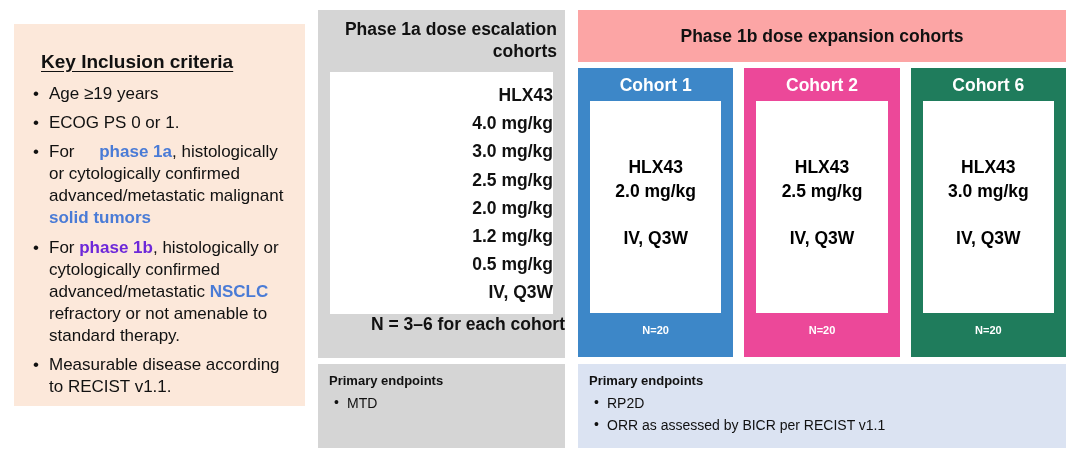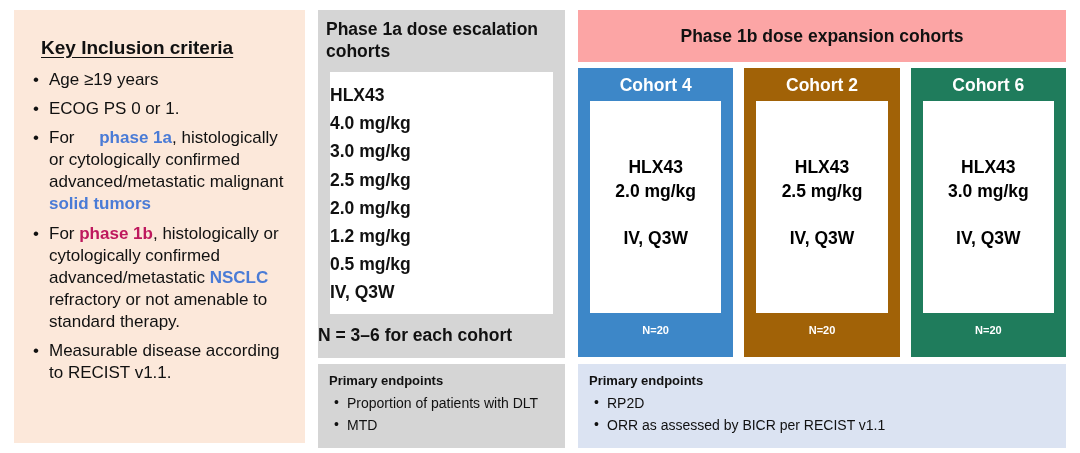--- a/index.html
+++ b/index.html
@@ -1,34 +1,34 @@
 <!DOCTYPE html>
 <html><head>
 <meta charset="utf-8">
 <style>
   html,body{margin:0;padding:0;background:#ffffff;font-family:"Liberation Sans",sans-serif;color:#111;}
   .canvas{position:relative;width:1080px;height:453px;background:#ffffff;overflow:hidden;}
 
   
-  .left-panel{position:absolute;left:14px;top:10px;width:291px;height:433px;box-sizing:border-box;
+  .left-panel{position:absolute;left:14px;top:24px;width:291px;height:382px;box-sizing:border-box;
     padding:27px 16px 0 14px;}
   .incl-title{font-size:19px;font-weight:bold;text-decoration:underline;text-underline-offset:3px;
     margin:0 0 10px 13px;}
   .incl-list{list-style:none;margin:0;padding:0;font-size:17px;line-height:1.3;}
   .incl-list li{position:relative;padding-left:21px;margin-bottom:7px;}
   .incl-list li::before{content:"\2022";position:absolute;left:5px;top:0;}
   .hl{font-weight:bold;}
 
   
-  .p1a-box{position:absolute;left:318px;top:10px;width:247px;height:348px;text-align:left;
+  .p1a-box{position:absolute;left:318px;top:10px;width:247px;height:348px;text-align:right;
     box-sizing:border-box;padding-top:9px;}
   .p1a-title{font-weight:bold;font-size:17.5px;line-height:1.23;margin:0 8px;}
   .p1a-inner{background:#ffffff;margin:10px 12px 0;height:242px;box-sizing:border-box;
     padding-top:9px;font-weight:bold;font-size:17.5px;line-height:28.2px;}
-  .p1a-n{font-weight:bold;font-size:17.5px;margin-top:11px;}
+  .p1a-n{font-weight:bold;font-size:17.5px;}
 
   
   .endpoints{box-sizing:border-box;padding:9px 10px 0 11px;}
   .p1a-endpoints{position:absolute;left:318px;top:364px;width:247px;height:84px;}
   .p1b-endpoints{position:absolute;left:578px;top:364px;width:488px;height:84px;}
   .ep-title{font-weight:bold;font-size:13px;margin:0 0 4px 0;}
   .ep-list{list-style:none;margin:0;padding:0;font-size:14px;line-height:1.6;}
   .ep-list li{position:relative;padding-left:18px;}
   .ep-list li::before{content:"\2022";position:absolute;left:5px;top:-1px;}
 
@@ -54,21 +54,21 @@
       <li>
         <span>Age ≥19 years</span>
       </li>
       <li>
         <span>ECOG PS 0 or 1.</span>
       </li>
       <li>
         <span>For </span><span class="hl" style="color: rgb(74, 123, 214); margin-left: 20px;">phase 1a</span><span>, histologically or cytologically confirmed advanced/metastatic malignant </span><span class="hl" style="color: rgb(74, 123, 214);">solid tumors</span>
       </li>
       <li>
-        <span>For </span><span class="hl" style="color: #be185d;">phase 1b</span><span>, histologically or cytologically confirmed advanced/metastatic </span><span class="hl" style="color: rgb(74, 123, 214);">NSCLC</span><span> refractory or not amenable to standard therapy.</span>
+        <span>For </span><span class="hl" style="color: #6d28d9;">phase 1b</span><span>, histologically or cytologically confirmed advanced/metastatic </span><span class="hl" style="color: rgb(74, 123, 214);">NSCLC</span><span> refractory or not amenable to standard therapy.</span>
       </li>
       <li>
         <span>Measurable disease according to RECIST v1.1.</span>
       </li>
     </ul>
   </div>
 
   <div class="p1a-box" style="background-color: rgb(213, 213, 213);">
     <p class="p1a-title">Phase 1a dose escalation cohorts</p>
     <div class="p1a-inner">
@@ -80,42 +80,41 @@
       <div>1.2 mg/kg</div>
       <div>0.5 mg/kg</div>
       <div>IV, Q3W</div>
     </div>
     <div class="p1a-n">N = 3–6 for each cohort</div>
   </div>
 
   <div class="p1a-endpoints endpoints" style="background-color: rgb(213, 213, 213);">
     <p class="ep-title">Primary endpoints</p>
     <ul class="ep-list">
-      <li>Proportion of patients with DLT</li>
       <li>MTD</li>
     </ul>
   </div>
 
   <div class="p1b-header" style="background-color: #fca5a5;">
     <span>Phase 1b dose expansion cohorts</span>
   </div>
 
   <div class="cohorts">
 
     <div class="cohort" style="background-color: rgb(61, 135, 200);">
-      <div class="cohort-title">Cohort 4</div>
+      <div class="cohort-title">Cohort 1</div>
       <div class="cohort-inner">
         <div>HLX43</div>
         <div>2.0 mg/kg</div>
         <div class="cohort-route">IV, Q3W</div>
       </div>
       <div class="cohort-n">N=20</div>
     </div>
 
-    <div class="cohort" style="background-color: #a16207;">
+    <div class="cohort" style="background-color: #ec4899;">
       <div class="cohort-title">Cohort 2</div>
       <div class="cohort-inner">
         <div>HLX43</div>
         <div>2.5 mg/kg</div>
         <div class="cohort-route">IV, Q3W</div>
       </div>
       <div class="cohort-n">N=20</div>
     </div>
 
     <div class="cohort" style="background-color: rgb(31, 124, 92);">

